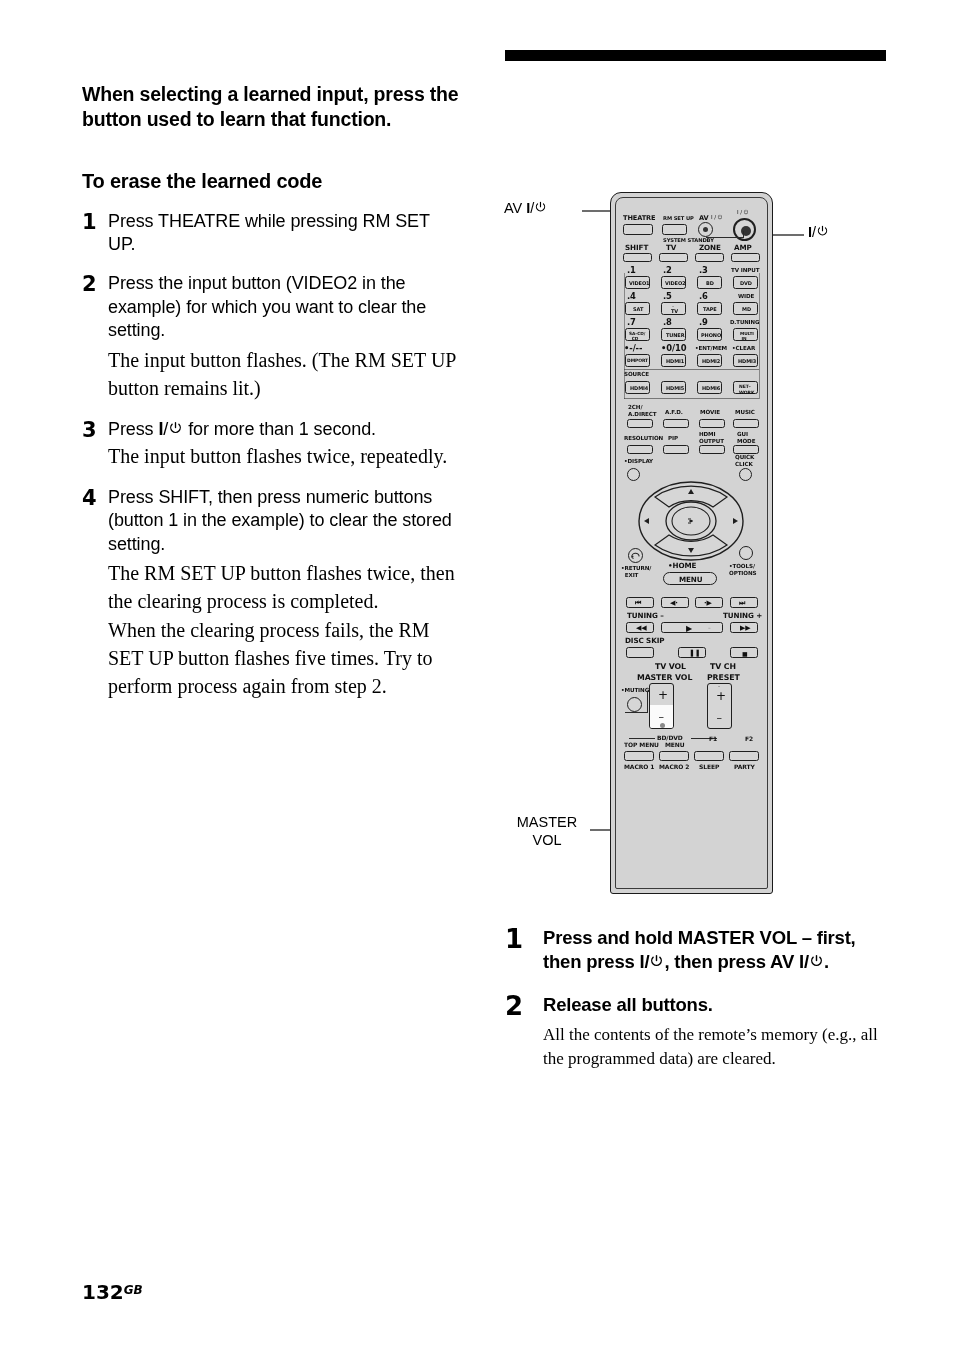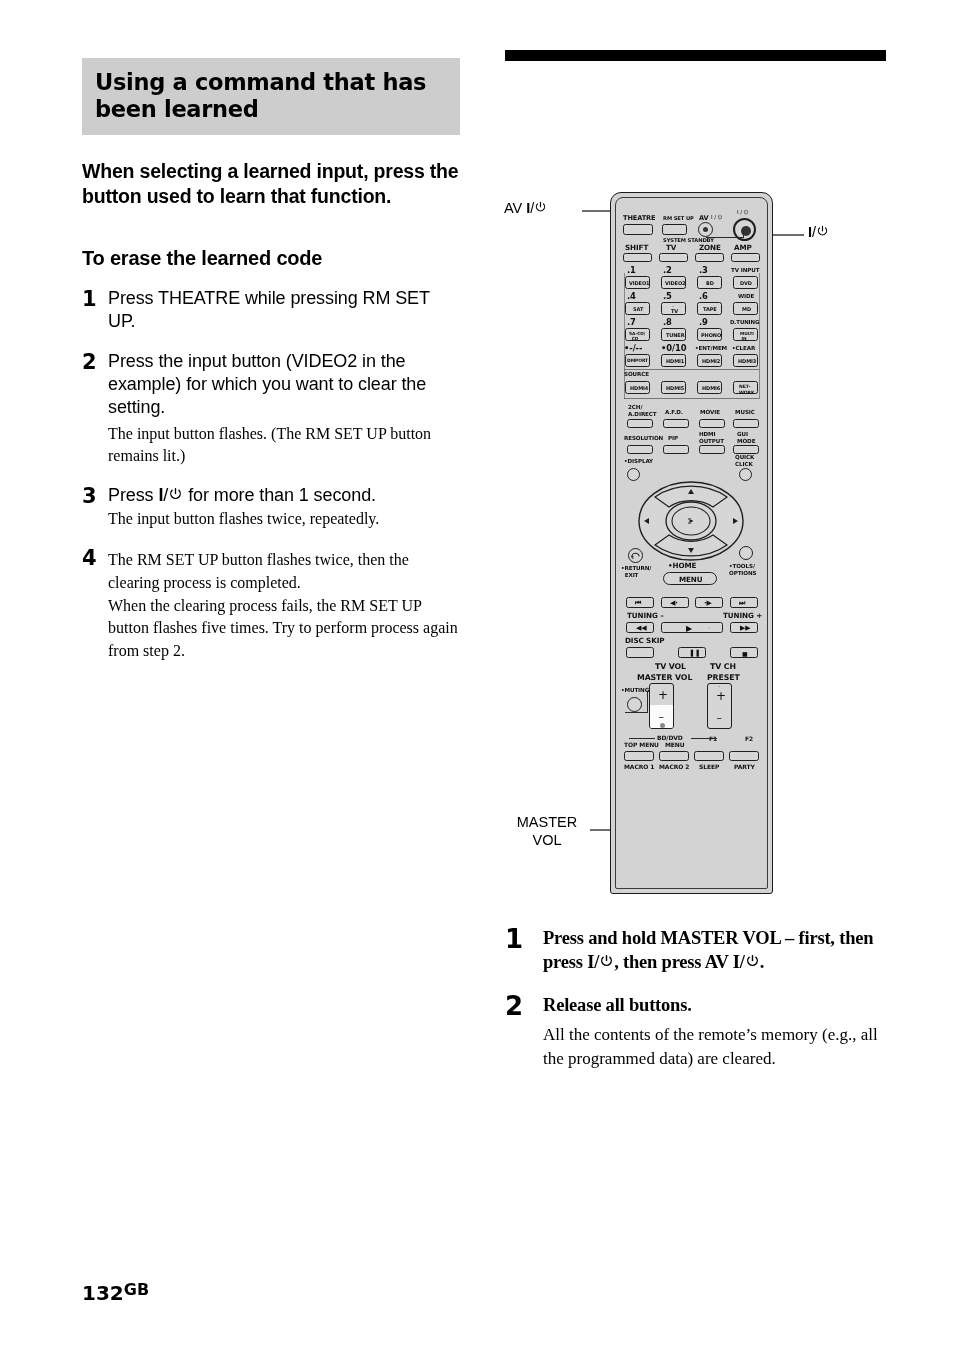--- a/index.html
+++ b/index.html
@@ -33,21 +33,21 @@
     font-family:"DejaVu Sans", sans-serif;font-weight:bold;
     font-size:21px;line-height:1.15;width:26px;flex:0 0 26px;
   }
   .step-body{flex:1;}
   .step-title{
     font-family:"Liberation Sans", sans-serif;
     font-size:18px;line-height:1.30;letter-spacing:-0.1px;
   }
   .step-note{
     font-family:"Liberation Serif", serif;
-    font-size:16px;line-height:1.40;margin-top:3px;
+    font-size:20px;line-height:1.40;margin-top:3px;
   }
   .step-note.tight{margin-top:1px;}
 
   
   .pwr{display:inline-block;white-space:nowrap;}
   .pwr .bar{font-weight:bold;}
   .pwr svg{vertical-align:-1px;margin-left:0px;}
 
   
   #right-col{position:absolute;left:505px;top:50px;width:381px;}
@@ -55,32 +55,32 @@
   .r-title{
     font-family:"DejaVu Sans", sans-serif;font-weight:bold;
     font-size:30.5px;line-height:1.17;margin-top:10px;letter-spacing:-0.6px;
   }
   .r-step{display:flex;margin-top:14px;}
   .r-step-num{
     font-family:"DejaVu Sans", sans-serif;font-weight:bold;
     font-size:26px;line-height:1.05;width:38px;flex:0 0 38px;
   }
   .r-step-title{
-    font-family:Liberation Serif, serif;font-weight:bold;
+    font-family:Liberation Sans, sans-serif;font-weight:bold;
     font-size:18.5px;line-height:1.32;letter-spacing:-0.2px;
   }
   .r-step-note{
     font-family:"Liberation Serif", serif;
     font-size:17px;line-height:1.40;margin-top:6px;
   }
 
   
   #footer{position:absolute;left:82px;top:1280px;}
   #footer .pg{font-family:"DejaVu Sans", sans-serif;font-weight:bold;font-size:20px;}
-  #footer .sup{font-family:"DejaVu Sans", sans-serif;font-weight:bold;font-size:16px;vertical-align:5px;}
+  #footer .sup{font-family:"DejaVu Sans", sans-serif;font-style:italic;font-weight:bold;font-size:12px;vertical-align:5px;}
 
   
   #figure{position:absolute;left:498px;top:186px;width:400px;height:716px;}
   .callout-label{
     position:absolute;font-family:"Liberation Sans", sans-serif;
     font-size:14.5px;line-height:1.22;color:#000;white-space:nowrap;
   }
   .callout-line{position:absolute;background:#6d6d6d;height:1.6px;}
 
   .remote{
@@ -110,21 +110,20 @@
   .hairline{position:absolute;background:#2a2a2a;height:1px;}
   .vline{position:absolute;background:#2a2a2a;width:1px;}
 </style>
 </head>
 <body>
 
 <div class="page">
 
   <div id="left-col">
 
-    <div class="gray-head">Using a command that has been learned</div>
 
     <div class="lead">When selecting a learned input, press the button used to learn that function.</div>
 
     <div class="subhead">To erase the learned code</div>
 
     <div class="step">
       <div class="step-num">1</div>
       <div class="step-body">
         <div class="step-title">Press THEATRE while pressing RM SET UP.</div>
       </div>
@@ -145,20 +144,21 @@
                 <path d="M12 2.6 L12 10.5"></path>
                 <path d="M6.6 5.2 A 7.6 7.6 0 1 0 17.4 5.2"></path>
               </svg></span><span> for more than 1 second.</span></div>
         <div class="step-note tight">The input button flashes twice, repeatedly.</div>
       </div>
     </div>
 
     <div class="step">
       <div class="step-num">4</div>
       <div class="step-body">
+        <div class="step-title">Press SHIFT, then press numeric buttons (button 1 in the example) to clear the stored setting.</div>
         <div class="step-note">The RM SET UP button flashes twice, then the clearing process is completed.</div>
         <div class="step-note tight">When the clearing process fails, the RM SET UP button flashes five times. Try to perform process again from step 2.</div>
       </div>
     </div>
   </div>
 
   <div id="right-col">
     <div class="blackbar"></div>
   </div>
 

